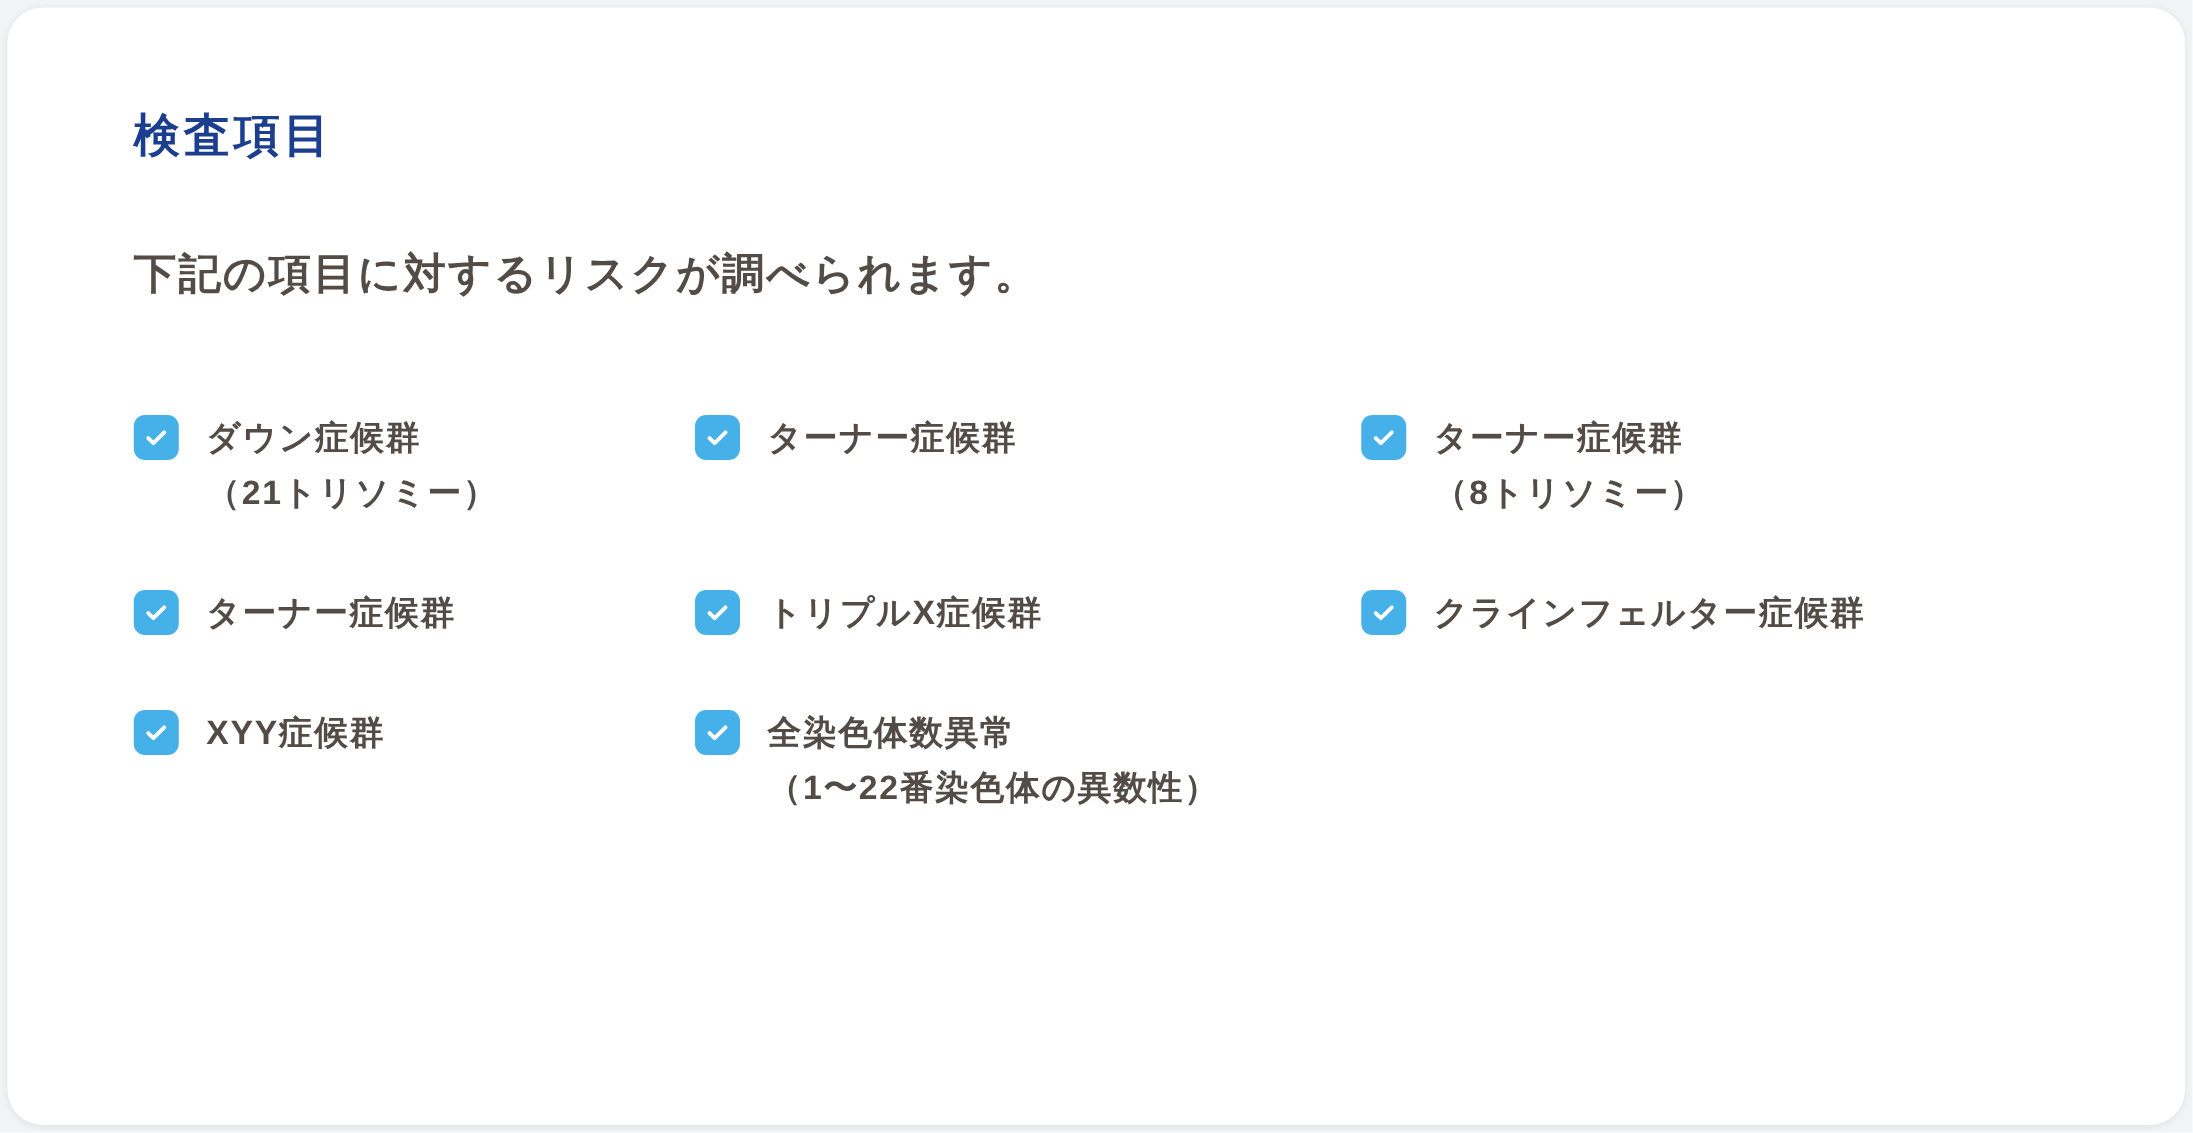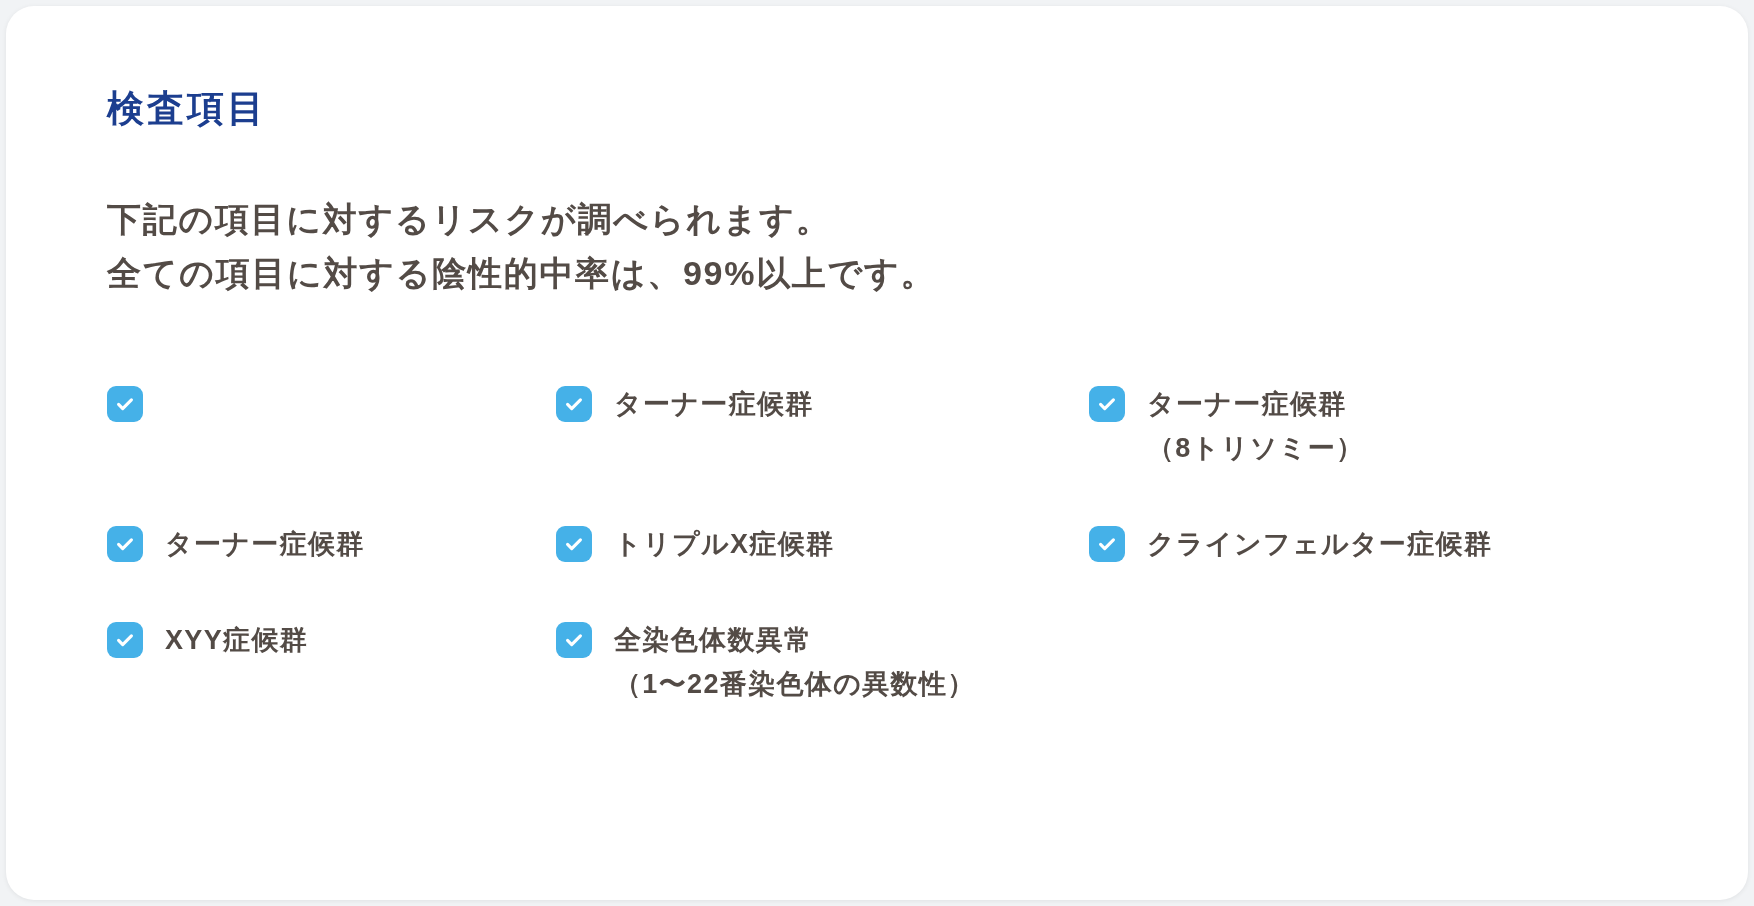--- a/index.html
+++ b/index.html
@@ -82,30 +82,33 @@
 </style>
 </head>
 <body>
 
 <div class="card">
 
   <h1 class="title">検査項目</h1>
 
   <div class="desc-block">
     <p class="desc">下記の項目に対するリスクが調べられます。</p>
-    <p class="desc">全ての項目に対する陰性的中率は、99%以上です。</p>
   </div>
 
   <div class="grid">
 
     <div class="item">
       <span class="checkbox">
         <svg viewBox="0 0 24 24">
             <path d="M5 12.5l4.5 4.5L19 7.5" stroke="#ffffff" stroke-width="3.4" fill="none" stroke-linecap="round" stroke-linejoin="round"></path>
           </svg>
+      </span>
+      <span class="label">
+        <span class="line">ダウン症候群</span>
+        <span class="line">（21トリソミー）</span>
       </span>
     </div>
 
     <div class="item">
       <span class="checkbox">
         <svg viewBox="0 0 24 24">
             <path d="M5 12.5l4.5 4.5L19 7.5" stroke="#ffffff" stroke-width="3.4" fill="none" stroke-linecap="round" stroke-linejoin="round"></path>
           </svg>
       </span>
       <span class="label">

